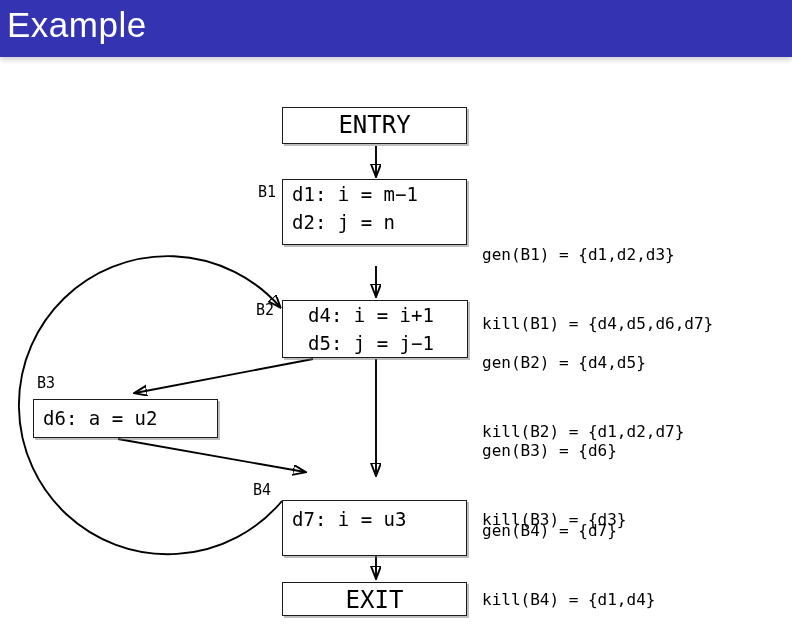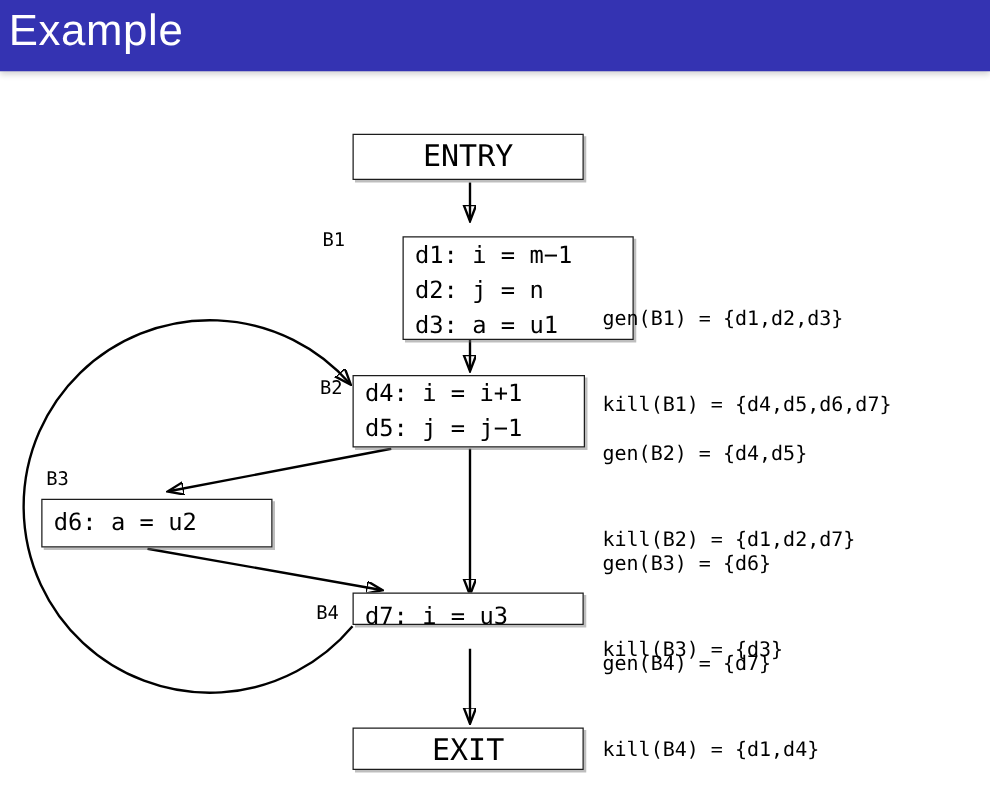--- a/index.html
+++ b/index.html
@@ -25,24 +25,24 @@
   
   .node {
     position:absolute; background:#fff;
     border:1.6px solid #1c1c1c;
     box-shadow:2px 2px 0 rgba(110,110,110,0.45);
     box-sizing:border-box;
   }
   .node.terminal { text-align:center; font-size:24px; }
   .entry { left:282px; top:107px; width:185px; height:37px; line-height:34px; }
   .exit  { left:282px; top:582px; width:185px; height:34px; line-height:35px; }
-  .b1 { left:282px; top:189px; width:185px; height:83px;margin-left:40px; }
-  .b2 { left:282px; top:300px; width:186px; height:58px; }
+  .b1 { left:282px; top:179px; width:185px; height:66px; }
+  .b2 { left:282px; top:300px; width:186px; height:58px;padding-left:16px; }
   .b3 { left:33px;  top:399px; width:185px; height:39px; }
-  .b4 { left:282px; top:474px; width:185px; height:26px; }
+  .b4 { left:282px; top:500px; width:185px; height:56px; }
   .code { font-size:19px; line-height:27px; padding:1px 0 0 9px; white-space:pre; }
   .b3 .code, .b4 .code { line-height:35px; }
   
   .btag { position:absolute; font-size:15px; line-height:15px;text-align:right; }
   .tag-b1 { left:258px; top:185px; }
   .tag-b2 { left:256px; top:303px; }
   .tag-b3 { left:37px;  top:376px; }
   .tag-b4 { left:253px; top:483px; }
   
   .ann { position:absolute; left:482px; font-size:16px; line-height:23px; white-space:pre; }
@@ -79,21 +79,20 @@
   </svg>
 
   <div class="node terminal entry">
     <span>ENTRY</span>
   </div>
 
   <div class="btag tag-b1">B1</div>
   <div class="node b1">
     <div class="code">d1: i = m−1</div>
     <div class="code">d2: j = n</div>
-    <div class="code">d3: a = u1</div>
   </div>
 
   <div class="btag tag-b2">B2</div>
   <div class="node b2">
     <div class="code">d4: i = i+1</div>
     <div class="code">d5: j = j−1</div>
   </div>
 
   <div class="btag tag-b3">B3</div>
   <div class="node b3">

